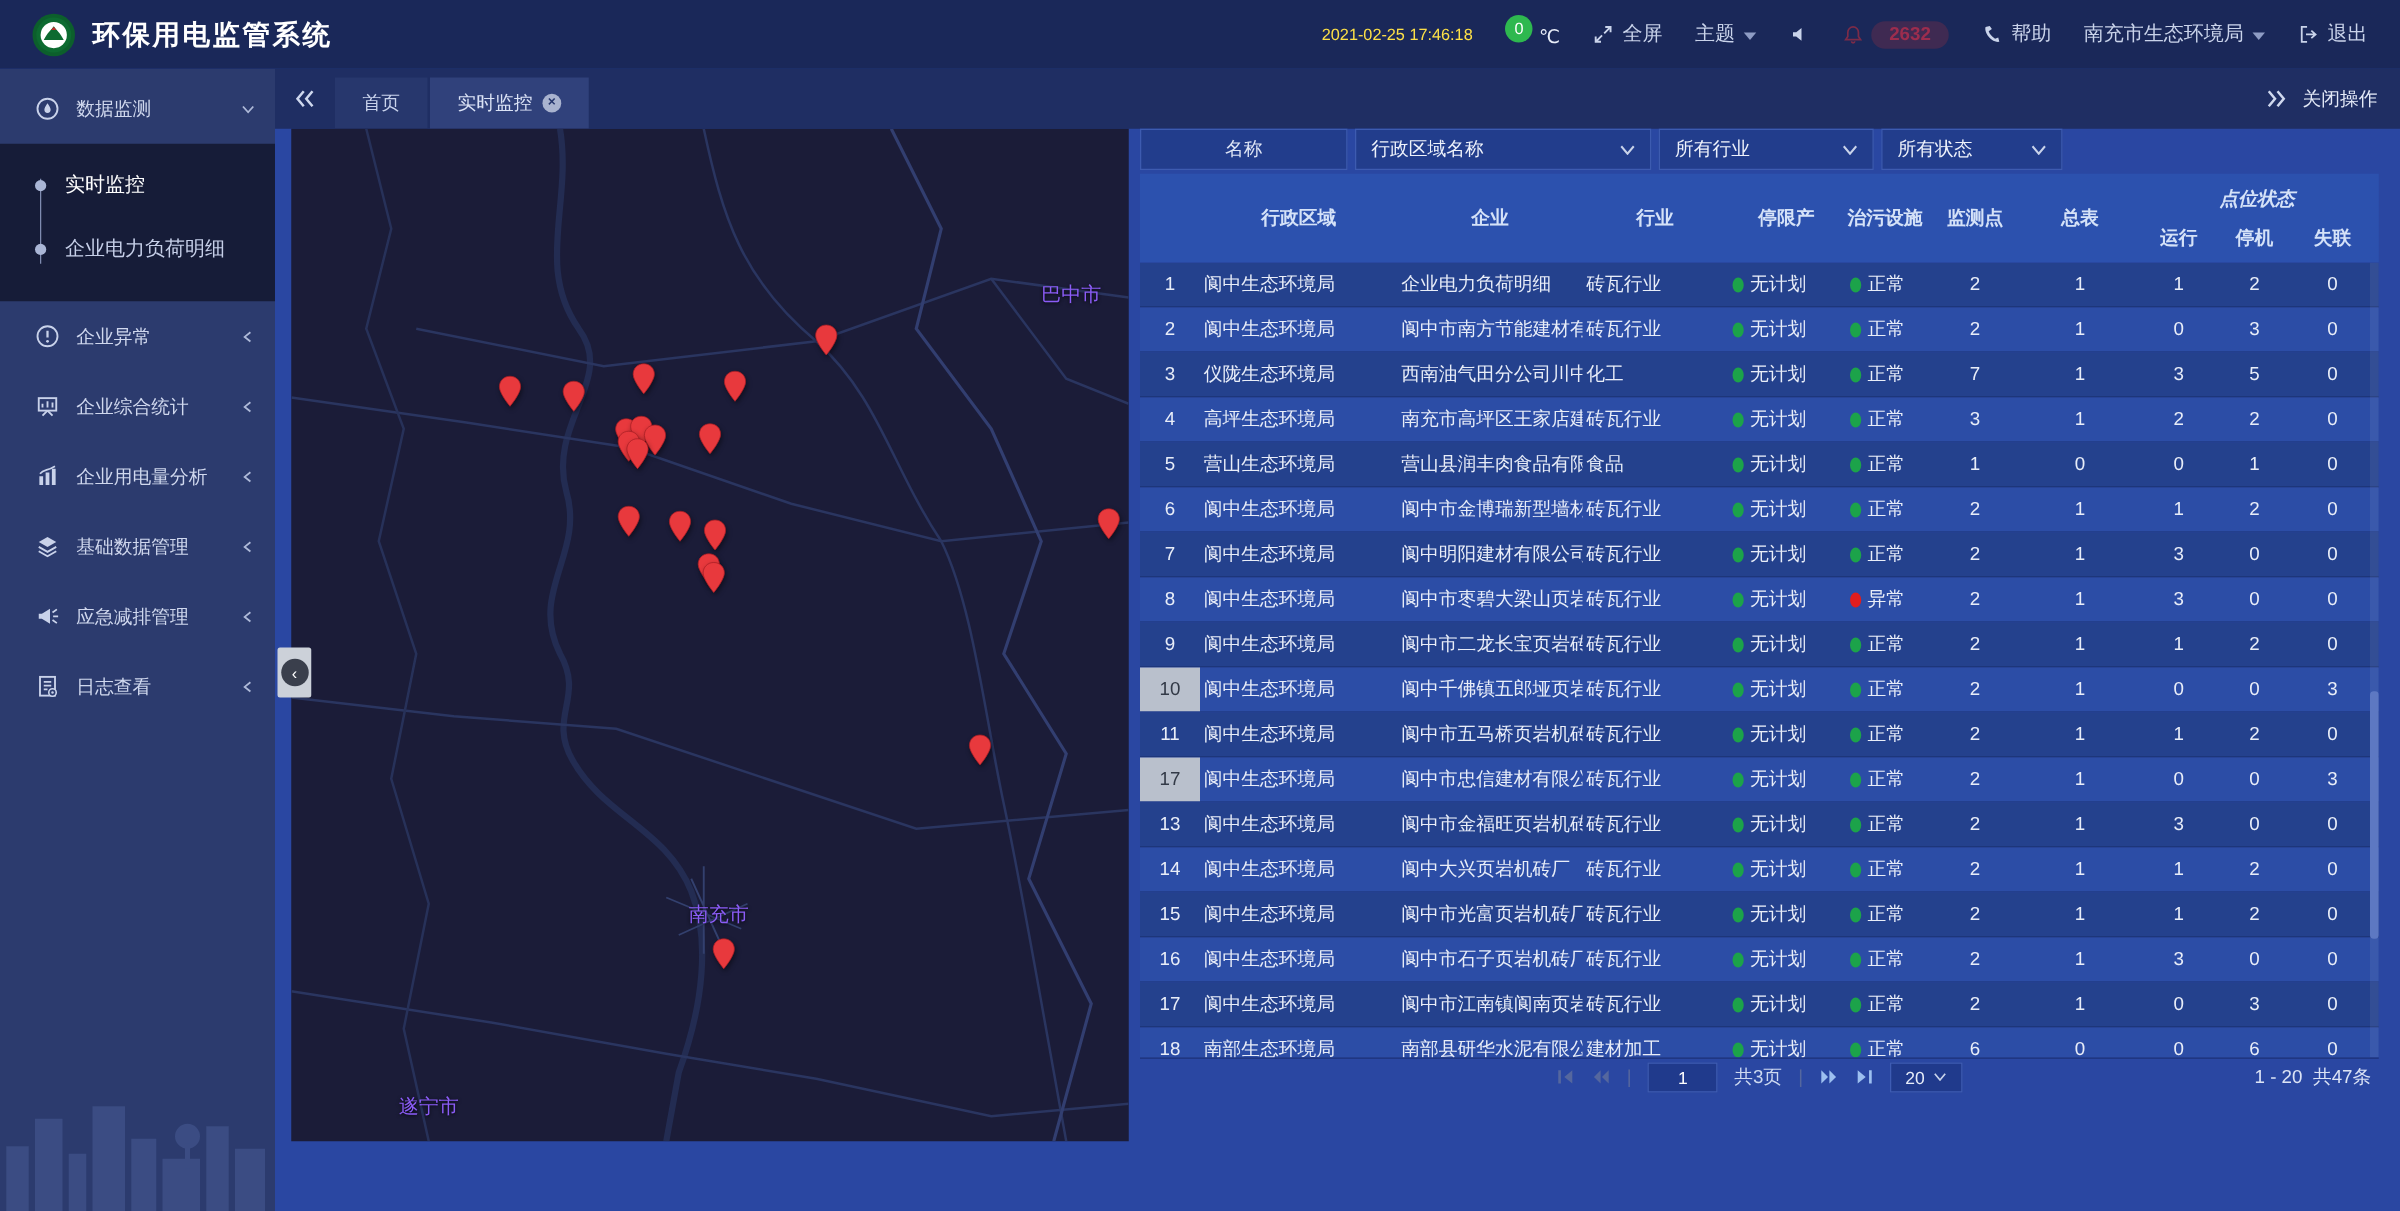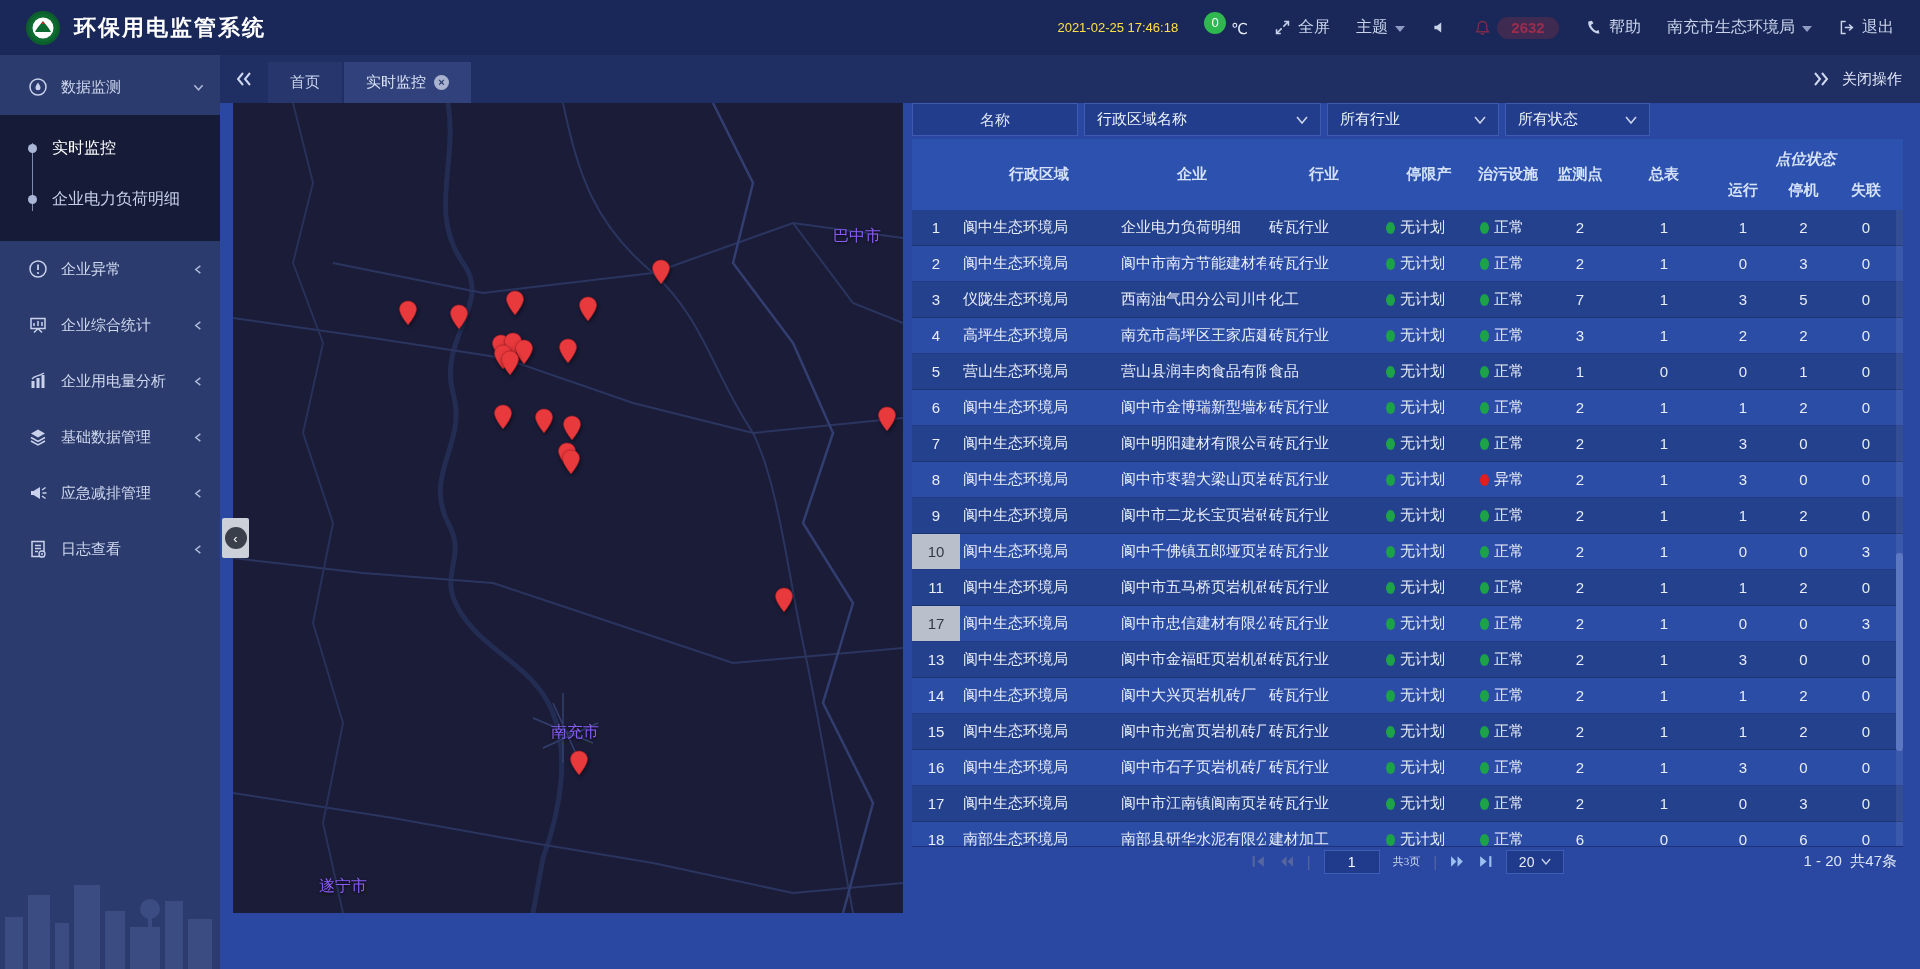--- a/index.html
+++ b/index.html
@@ -94,21 +94,21 @@
   .dot-ind.red { background:#e11d1d; }
   .tbody-scroll { position:absolute; right:0; top:0; width:7px; height:100%; background:rgba(255,255,255,.07); }
   .tbody-thumb { position:absolute; right:0; top:54%; width:7px; height:31%; background:#5d78c2; border-radius:3px; }
 
   .pager { height:30px; display:flex; align-items:center; justify-content:center; position:relative; border-top:1px solid rgba(18,32,86,.55); color:#8fa5d8; }
   .pager-center { display:flex; align-items:center; gap:13px; }
   .pg-ico { display:flex; cursor:pointer; }
   .pg-ico svg { width:15px; height:13px; }
   .pg-sep { color:#55679e; font-size:15px; }
   .pg-input { width:56px; height:24px; background:#203a8c; border:1px solid #3e5cb3; color:#fff; text-align:center; font-size:14px; outline:none; }
-  .pg-total { color:#cdd9f0; font-size:11px;font-family:Liberation Serif, serif; }
+  .pg-total { color:#cdd9f0; font-size:15px; }
   .pg-size { width:58px; height:24px; background:#203a8c; border:1px solid #3e5cb3; color:#e6ecf8; font-size:14px; display:flex; align-items:center; justify-content:center; gap:7px; cursor:pointer; }
   .pg-size svg { width:10px; height:7px; }
   .pager-range { position:absolute; right:6px; color:#dbe3f5; font-size:15px; }
 </style>
 </head>
 <body>
 
 <div class="app">
 
   <header class="hdr">

